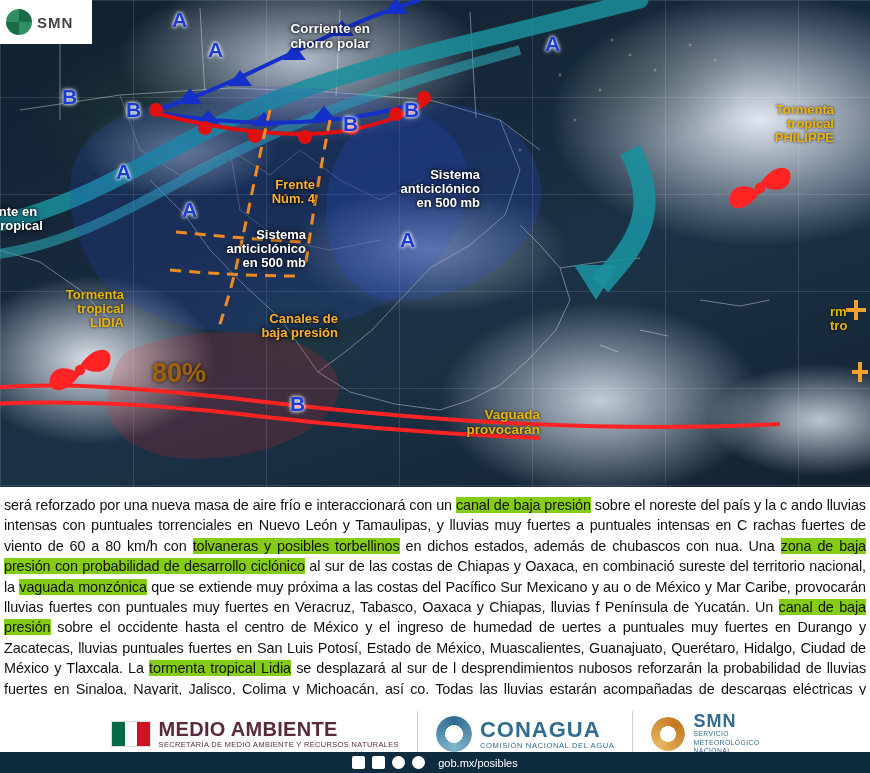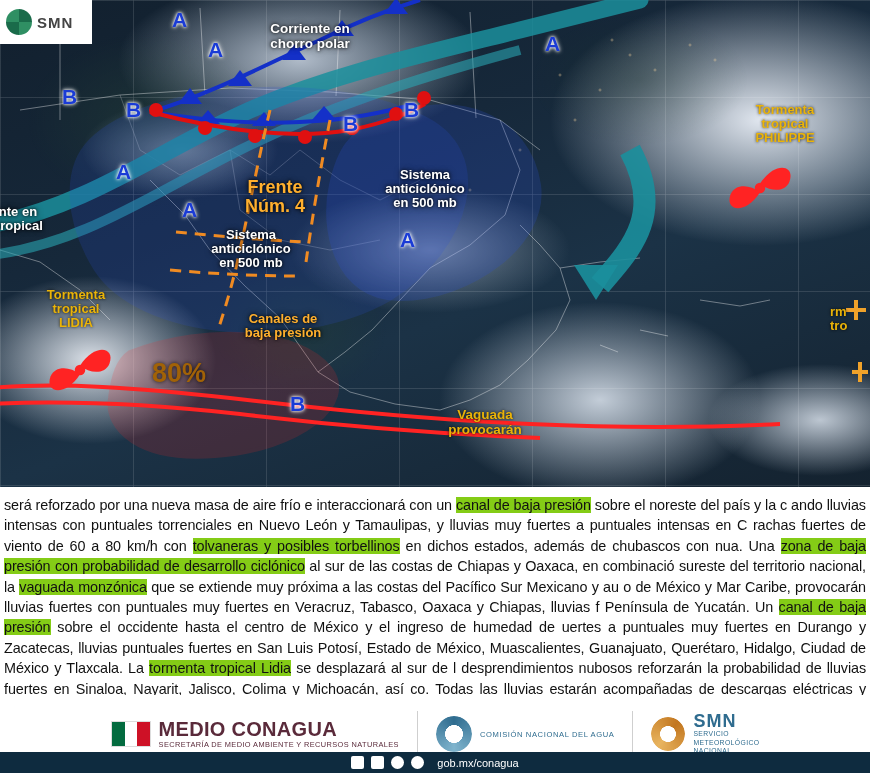--- a/index.html
+++ b/index.html
@@ -53,21 +53,21 @@
 
   
   .logo{position:absolute;left:0;top:0;width:92px;height:44px;background:#fff;
      display:flex;align-items:center;gap:5px;padding:0 6px;box-sizing:border-box;}
   .logo .mark{width:26px;height:26px;border-radius:50%;
      background:conic-gradient(#1a6b4a 0 25%,#2f8f63 0 50%,#1a6b4a 0 75%,#2f8f63 0);}
   .logo .txt{font-weight:bold;font-size:15px;color:#444;letter-spacing:1px;}
 
   
   .ov{position:absolute;inset:0;pointer-events:none;}
-  .lbl{position:absolute;font-weight:bold;text-align:center;line-height:1.08;
+  .lbl{position:absolute;font-weight:bold;text-align:right;line-height:1.08;
        text-shadow:0 0 3px rgba(0,0,0,.9),0 0 6px rgba(0,0,0,.7);}
   .lbl.white{color:#ffffff;}
   .lbl.red{color:#eab308;text-shadow:0 0 3px rgba(0,0,0,.85);}
   .lbl.orange{color:#ffb02e;}
   .big-b{color:#1a3bd6;font-weight:bold;font-size:21px;
      text-shadow:0 0 3px #fff,0 0 5px #fff;}
   .big-a{color:#1a3bd6;font-weight:bold;font-size:21px;
      text-shadow:0 0 3px #fff,0 0 5px #fff;}
   .pct{color:#a16207;font-weight:bold;font-size:27px;text-shadow:0 0 4px rgba(0,0,0,.8);}
 
@@ -202,21 +202,21 @@
         <g transform="translate(760,188) scale(1.05)" fill="#ff2323">
           <circle cx="0" cy="0" r="5"></circle>
           <path d="M0,-4 C14,-26 34,-22 28,-6 C24,4 10,4 0,-4 Z"></path>
           <path d="M0,4 C-14,26 -34,22 -28,6 C-24,-4 -10,-4 0,4 Z"></path>
         </g>
       </svg>
     </div>
 
     <div class="lbl white" style="left: 250px; top: 22px; width: 120px; font-size: 13.5px; white-space: pre-line;">Corriente en
 chorro polar</div>
-    <div class="lbl orange" style="left: 235px; top: 178px; width: 80px; font-size: 18px; white-space: pre-line;">Frente
+    <div class="lbl orange" style="left: 235px; top: 178px; width: 80px; font-size: 13px; white-space: pre-line;">Frente
 Núm. 4</div>
     <div class="lbl white" style="left: 370px; top: 168px; width: 110px; font-size: 13px; white-space: pre-line;">Sistema
 anticiclónico
 en 500 mb</div>
     <div class="lbl white" style="left: 196px; top: 228px; width: 110px; font-size: 13px; white-space: pre-line;">Sistema
 anticiclónico
 en 500 mb</div>
     <div class="lbl orange" style="left: 228px; top: 312px; width: 110px; font-size: 13px; white-space: pre-line;">Canales de
 baja presión</div>
     <div class="lbl red" style="left: 28px; top: 288px; width: 96px; font-size: 13px; white-space: pre-line;">Tormenta
@@ -252,44 +252,45 @@
   </div>
 
   <div class="text">
     <p><span>será reforzado por una nueva masa de aire frío e interaccionará con un </span><span class="hl">canal de baja presión</span><span> sobre el noreste del país y la c</span> <span>ando lluvias intensas con puntuales torrenciales en Nuevo León y Tamaulipas, y lluvias muy fuertes a puntuales intensas en C</span><span> rachas fuertes de viento de 60 a 80 km/h con </span><span class="hl">tolvaneras y posibles torbellinos</span><span> en dichos estados, además de chubascos con</span> <span>nua. Una </span><span class="hl">zona de baja presión con probabilidad de desarrollo ciclónico</span><span> al sur de las costas de Chiapas y Oaxaca, en combinació</span> <span>sureste del territorio nacional, la </span><span class="hl">vaguada monzónica</span><span> que se extiende muy próxima a las costas del Pacífico Sur Mexicano y au</span> <span>o de México y Mar Caribe, provocarán lluvias fuertes con puntuales muy fuertes en Veracruz, Tabasco, Oaxaca y Chiapas, lluvias f</span><span> Península de Yucatán. Un </span><span class="hl">canal de baja presión</span><span> sobre el occidente hasta el centro de México y el ingreso de humedad de</span> <span>uertes a puntuales muy fuertes en Durango y Zacatecas, lluvias puntuales fuertes en San Luis Potosí, Estado de México, M</span><span>uascalientes, Guanajuato, Querétaro, Hidalgo, Ciudad de México y Tlaxcala. La </span><span class="hl">tormenta tropical Lidia</span><span> se desplazará al sur de l</span> <span> desprendimientos nubosos reforzarán la probabilidad de lluvias fuertes en Sinaloa, Nayarit, Jalisco, Colima y Michoacán, así co</span><span>. Todas las lluvias estarán acompañadas de descargas eléctricas y rachas fuertes de viento, y posible caída de granizo; las lluvias</span> <span>encharcamientos, reducción de visibilidad, inundaciones, deslaves y el incremento en los niveles de ríos y arroyos.</span></p>
   </div>
 
   <div class="footer">
     <div class="fblock">
       <span class="flagico"></span>
       <span>
-        <div class="ma-t1">MEDIO CONAGUA</div>
+        <div class="ma-t1">MEDIO AMBIENTE</div>
         <div class="ma-t2">SECRETARÍA DE MEDIO AMBIENTE Y RECURSOS NATURALES</div>
       </span>
     </div>
     <div class="fsep"></div>
     <div class="fblock">
       <span class="swirl"></span>
       <span>
+        <div class="cona-t1">CONAGUA</div>
         <div class="cona-t2">COMISIÓN NACIONAL DEL AGUA</div>
       </span>
     </div>
     <div class="fsep"></div>
     <div class="fblock">
       <span class="swirl2"></span>
       <span>
         <div class="smn-t1">SMN</div>
         <div class="smn-t2" style="white-space:pre-line">SERVICIO
 METEOROLÓGICO
 NACIONAL</div>
       </span>
     </div>
   </div>
 
   <div class="social">
     <span class="sico"></span>
     <span class="sico"></span>
     <span class="sico round"></span>
     <span class="sico round"></span>
-    <span class="surl">gob.mx/conagua</span>
+    <span class="surl">gob.mx/posibles</span>
   </div>
 
 </div>
 
 </body></html>

